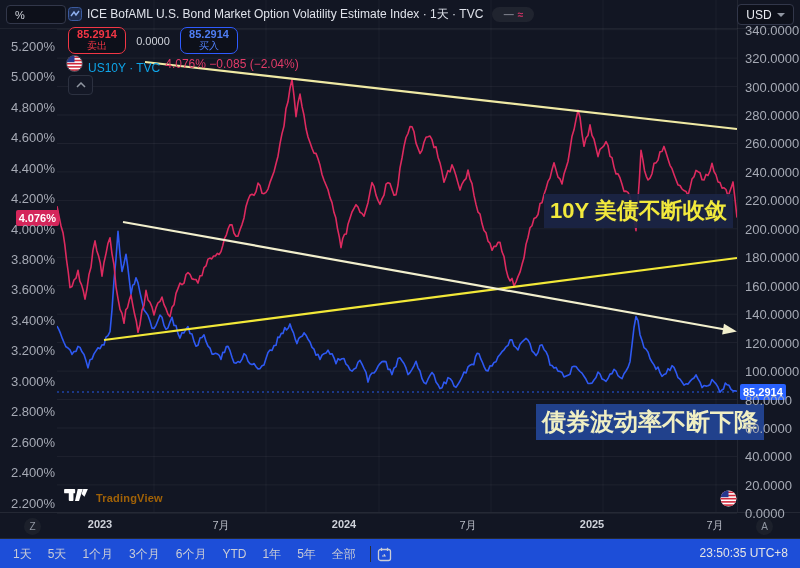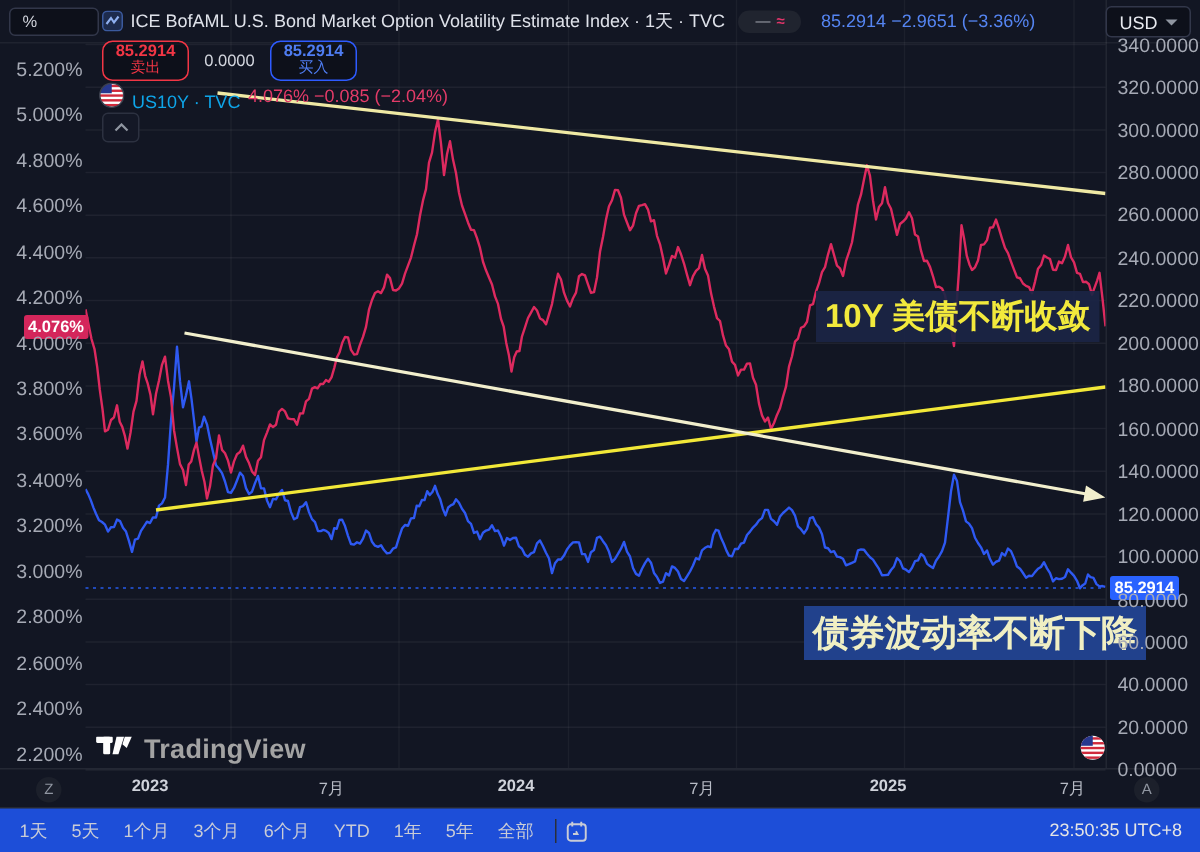--- a/index.html
+++ b/index.html
@@ -49,21 +49,21 @@
   .price-label{position:absolute;font-size:11px;font-weight:bold;color:#fff;border-radius:2px;
                padding:2px 3px;transform:translateY(-50%);}
   #plabel-left{background:#d4265b;right:741px;top:218px;}
   #plabel-right{background:#2962ff;left:740px;top:392px;}
   
   .annotation{position:absolute;white-space:nowrap;}
   #ann1{left:544px;top:194px;background:rgba(27,37,69,0.92);color:#f2e93c;font-size:22px;font-weight:bold;padding:2px 6px;}
   #ann2{left:536px;top:404px;background:#21418c;color:#f0efc3;font-size:24px;font-weight:bold;padding:2px 6px;}
   
   #watermark{left:64px;top:489px;display:flex;align-items:center;gap:8px;}
-  #watermark-text{font-size:18px;font-weight:bold;color:#a3a3a3;letter-spacing:0.2px;}
+  #watermark-text{font-size:11px;font-weight:bold;color:#a16207;letter-spacing:0.2px;}
   
   #bottom-bar{left:0;top:538px;width:800px;height:30px;background:#1d4ed8;border-top:1px solid #26292f;
               display:flex;align-items:center;}
   .range-btn{font-size:12px;color:#c9ccd6;padding:0 8px;cursor:default;}
   #bb-divider{width:1px;height:16px;background:#2a2e39;margin:0 6px;}
   #clock{position:absolute;right:12px;top:546px;font-size:12px;color:#e5e5e5;}
   svg{display:block;}
 </style>
 </head>
 <body>
@@ -120,21 +120,20 @@
   <div class="abs" id="legend-row1">
     <svg width="14" height="14">
       <rect x="0.5" y="0.5" width="13" height="13" rx="3" fill="#1d2b4d" stroke="#3b5a9e"></rect>
       <polyline points="3,9 6,5 8,8 11,4" fill="none" stroke="#8fb0f0" stroke-width="1.4"></polyline>
     </svg>
     <span id="legend-title">ICE BofAML U.S. Bond Market Option Volatility Estimate Index · 1天 · TVC</span>
     <span id="legend-pill">
       <span class="dash">—</span>
       <span class="wave">≈</span>
     </span>
-    <span id="legend-quote">85.2914 −2.9651 (−3.36%)</span>
   </div>
 
   <div class="abs" id="usd-btn">
     <span>USD</span>
     <span class="chev-down"></span>
   </div>
 
   <div class="abs" id="trade-row">
     <div class="trade-btn" id="sell-btn">
       <span class="trade-price">85.2914</span>

